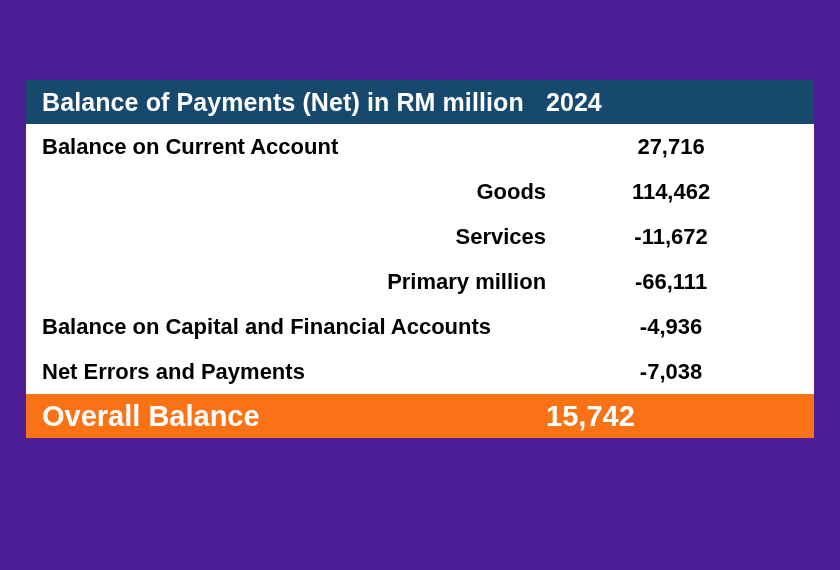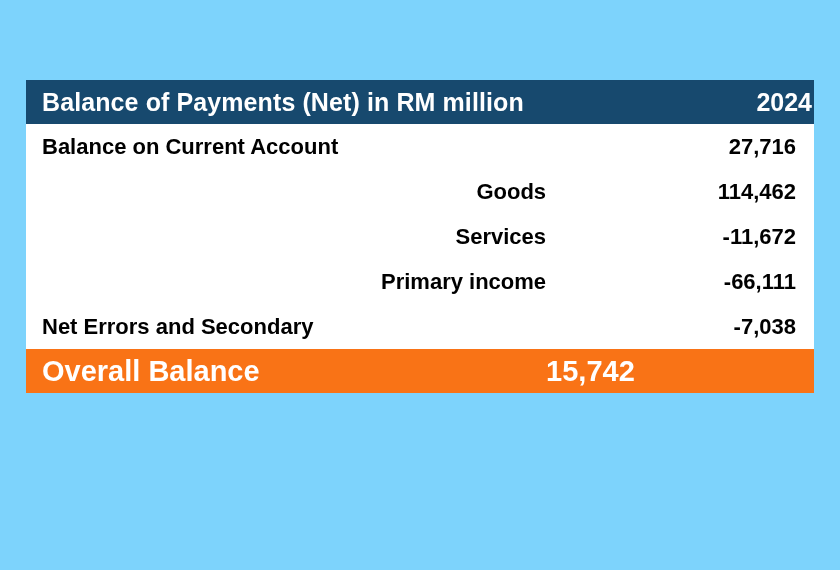--- a/index.html
+++ b/index.html
@@ -10,21 +10,21 @@
   body {
     width: 840px;
     height: 570px;
     font-family: "Liberation Sans", sans-serif;
     overflow: hidden;
   }
   .page {
     position: relative;
     width: 840px;
     height: 570px;
-    background: #7dd3fc;
+    background: #4c1d95;
   }
   .table-wrap {
     position: absolute;
     left: 26px;
     top: 80px;
     width: 788px;
   }
   table.bop {
     width: 100%;
     border-collapse: collapse;
@@ -41,41 +41,41 @@
     font-size: 25px;
     font-weight: bold;
     height: 44px;
     line-height: 44px;
   }
   tr.header-row td.label {
     padding-left: 16px;
     letter-spacing: 0.1px;
   }
   tr.header-row td.value {
-    text-align: right;
-    padding-right: 2px;
+    text-align: left;
+    padding-right: 31px;
   }
   
   tr.body-row td {
     background: #ffffff;
     color: #000000;
     font-size: 22px;
     height: 45px;
     line-height: 45px;
     font-weight: bold;
   }
   tr.body-row td.label {
     padding-left: 16px;
   }
   tr.body-row.indent td.label {
     padding-left: 42px;
     text-align: right;
   }
   tr.body-row td.value {
-    text-align: right;
+    text-align: center;
     padding-right: 18px;
     margin-top: 24px;
   }
   
   tr.total-row td {
     background: #f97316;
     color: #ffffff;
     font-size: 29px;
     font-weight: bold;
     height: 44px;
@@ -116,28 +116,32 @@
           <td class="label">Goods</td>
           <td class="value">114,462</td>
         </tr>
 
         <tr class="body-row indent">
           <td class="label">Services</td>
           <td class="value">-11,672</td>
         </tr>
 
         <tr class="body-row indent">
-          <td class="label">Primary income</td>
+          <td class="label">Primary million</td>
           <td class="value">-66,111</td>
         </tr>
 
 
+        <tr class="body-row">
+          <td class="label">Balance on Capital and Financial Accounts</td>
+          <td class="value">-4,936</td>
+        </tr>
 
         <tr class="body-row">
-          <td class="label">Net Errors and Secondary</td>
+          <td class="label">Net Errors and Payments</td>
           <td class="value">-7,038</td>
         </tr>
 
         <tr class="total-row">
           <td class="label">Overall Balance</td>
           <td class="value">15,742</td>
         </tr>
       </tbody>
     </table>
   </div>

